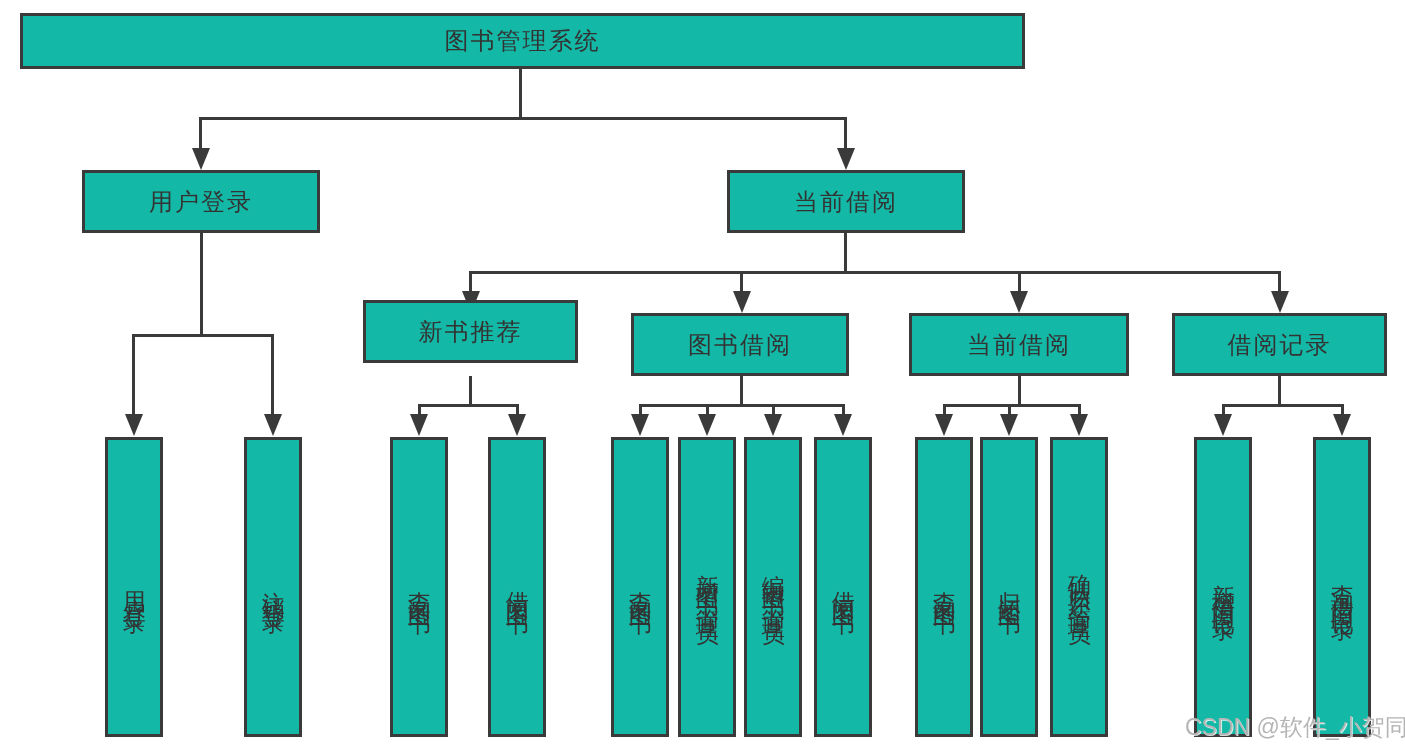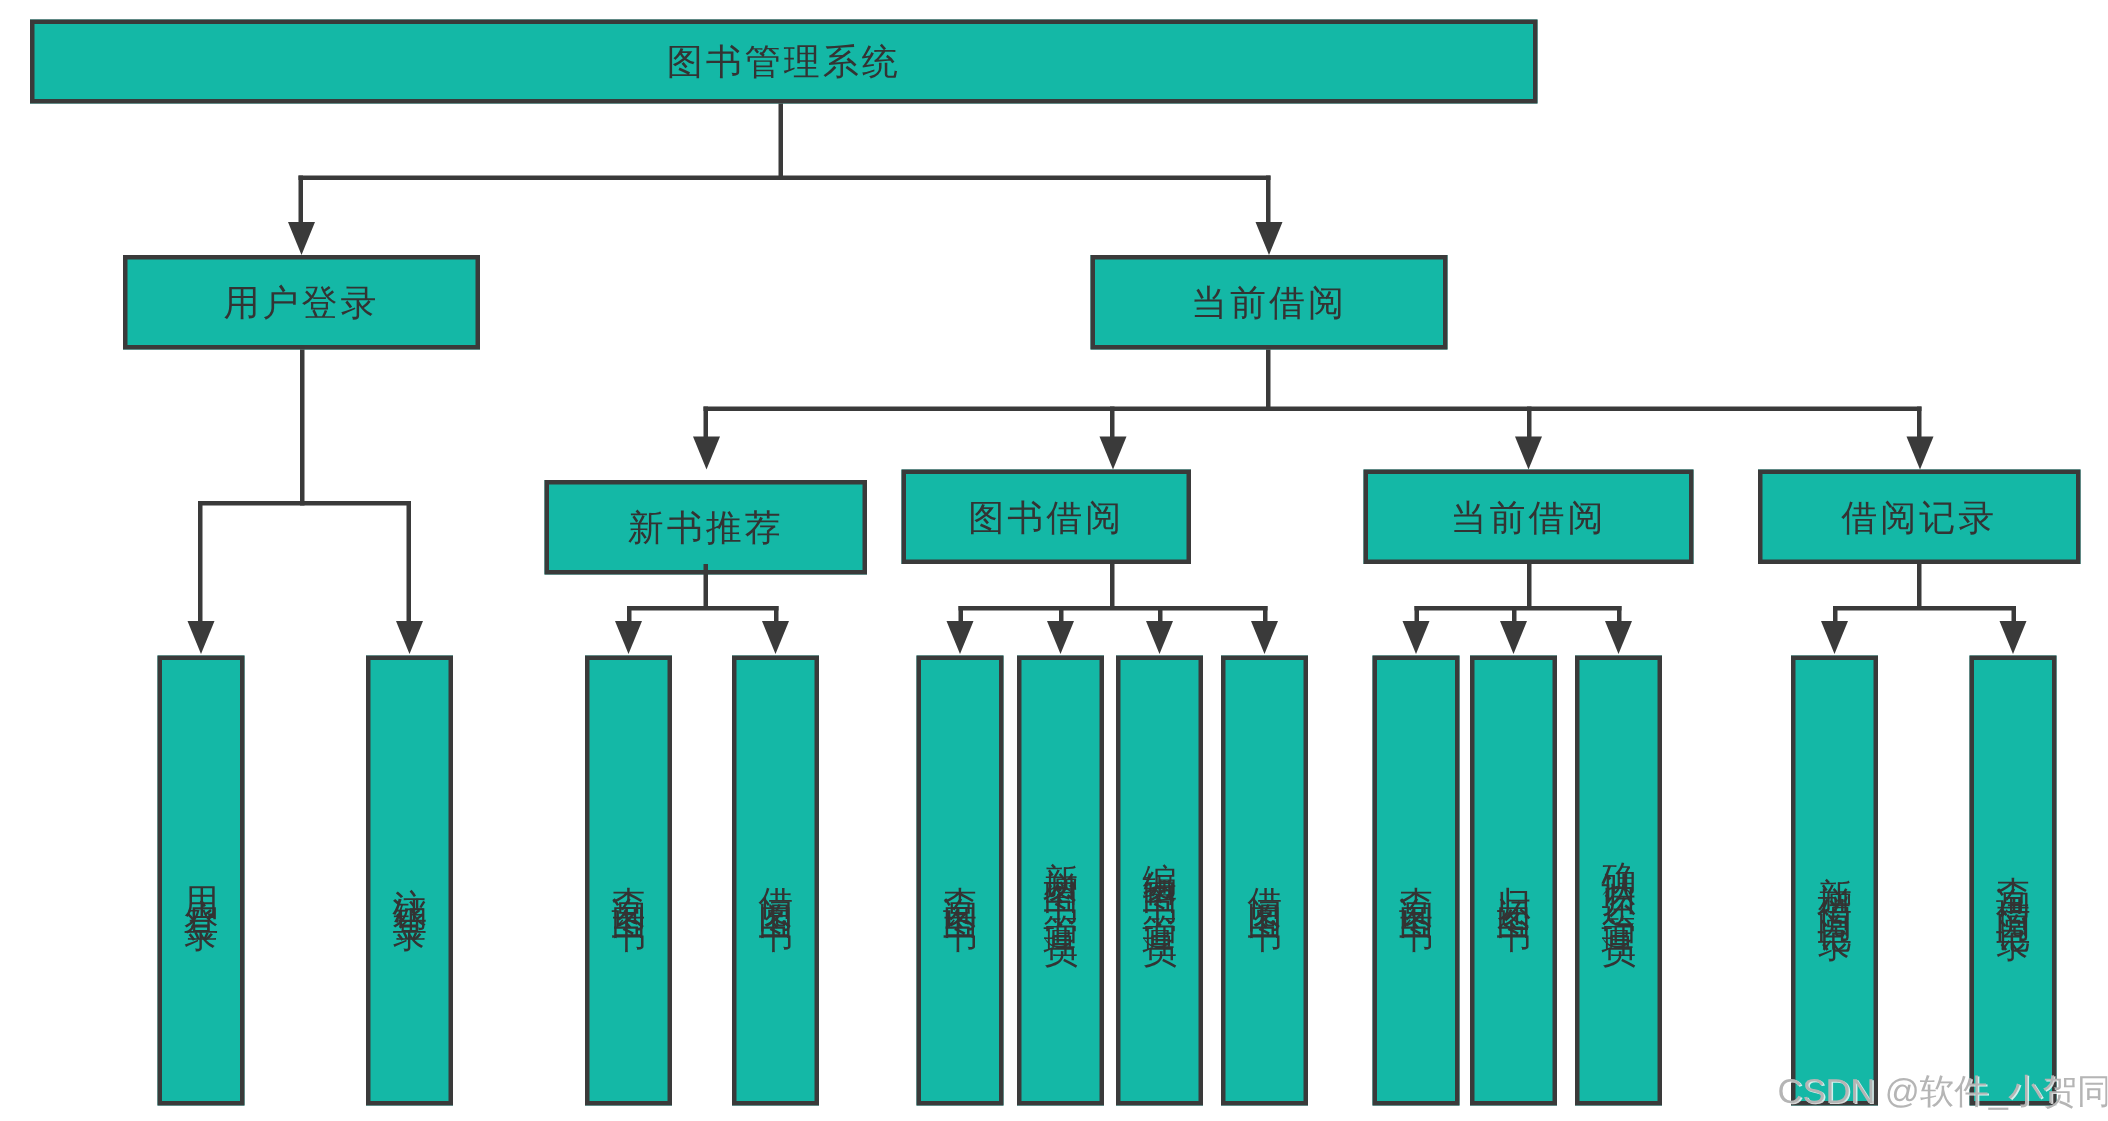--- a/index.html
+++ b/index.html
@@ -92,24 +92,24 @@
   <div class="hl" style="left:469px;top:271px;width:812px"></div>
   <div class="vl" style="left:469px;top:271px;height:22px"></div>
   <div class="ah" style="left:462px;top:291px"></div>
   <div class="vl" style="left:740px;top:271px;height:22px"></div>
   <div class="ah" style="left:733px;top:291px"></div>
   <div class="vl" style="left:1018px;top:271px;height:22px"></div>
   <div class="ah" style="left:1010px;top:291px"></div>
   <div class="vl" style="left:1278px;top:271px;height:22px"></div>
   <div class="ah" style="left:1271px;top:291px"></div>
 
-  <div class="box" style="left:363px;top:320px;width:215px;height:63px">
+  <div class="box" style="left:363px;top:300px;width:215px;height:63px">
     <span class="hlabel">新书推荐</span>
   </div>
-  <div class="box" style="left:601px;top:313px;width:193px;height:63px">
+  <div class="box" style="left:631px;top:313px;width:218px;height:63px">
     <span class="hlabel">图书借阅</span>
   </div>
   <div class="box" style="left:909px;top:313px;width:220px;height:63px">
     <span class="hlabel">当前借阅</span>
   </div>
   <div class="box" style="left:1172px;top:313px;width:215px;height:63px">
     <span class="hlabel">借阅记录</span>
   </div>
 
   <div class="vl" style="left:469px;top:376px;height:30px"></div>

